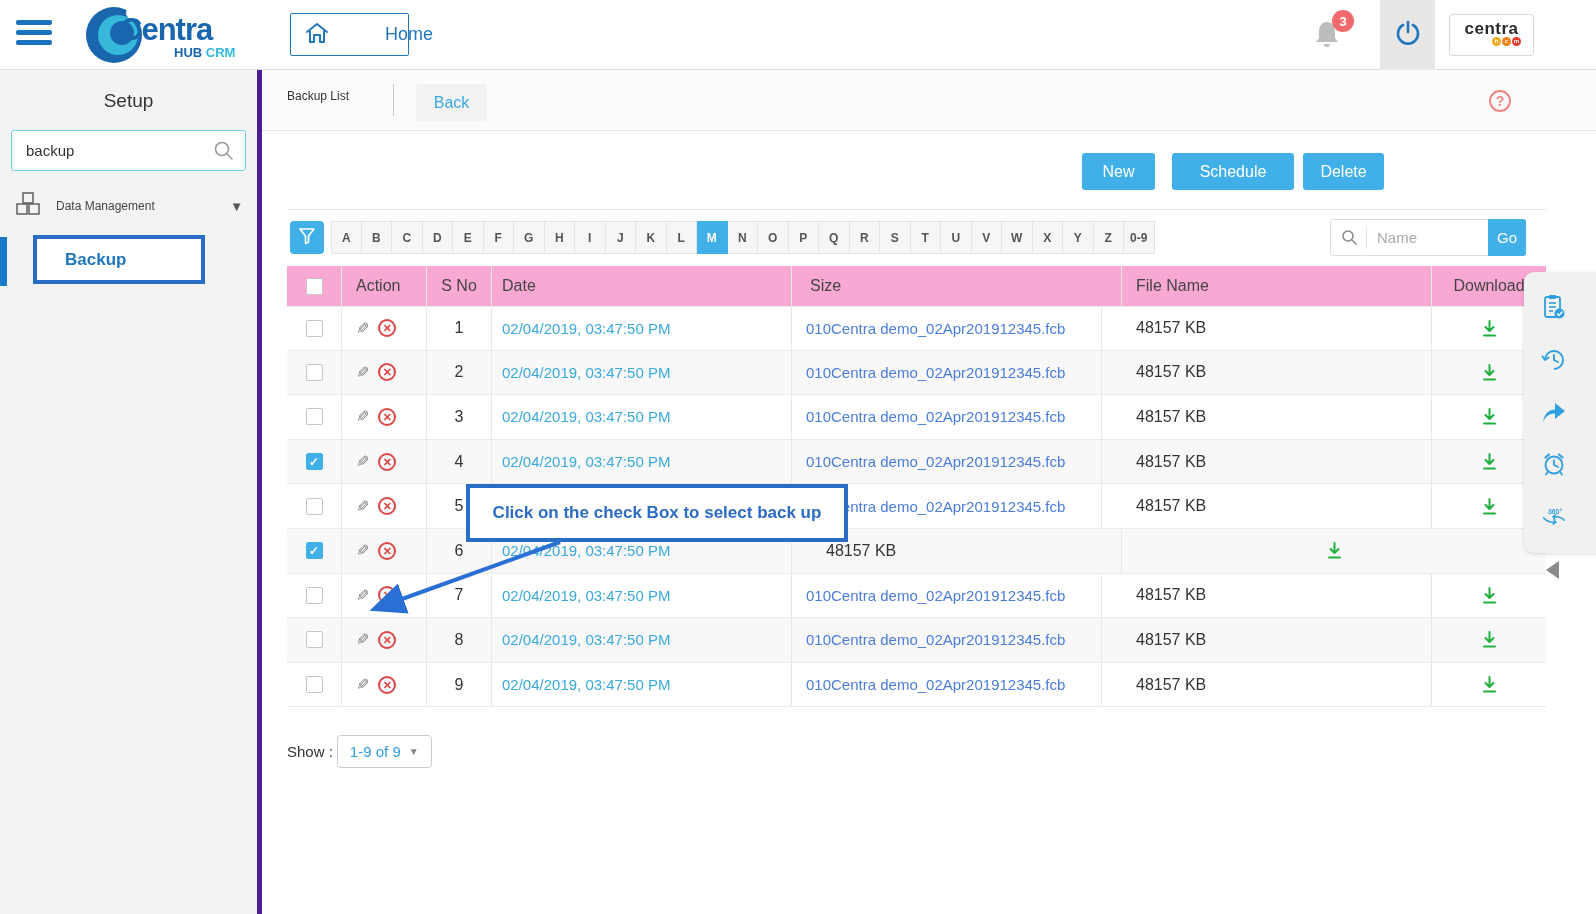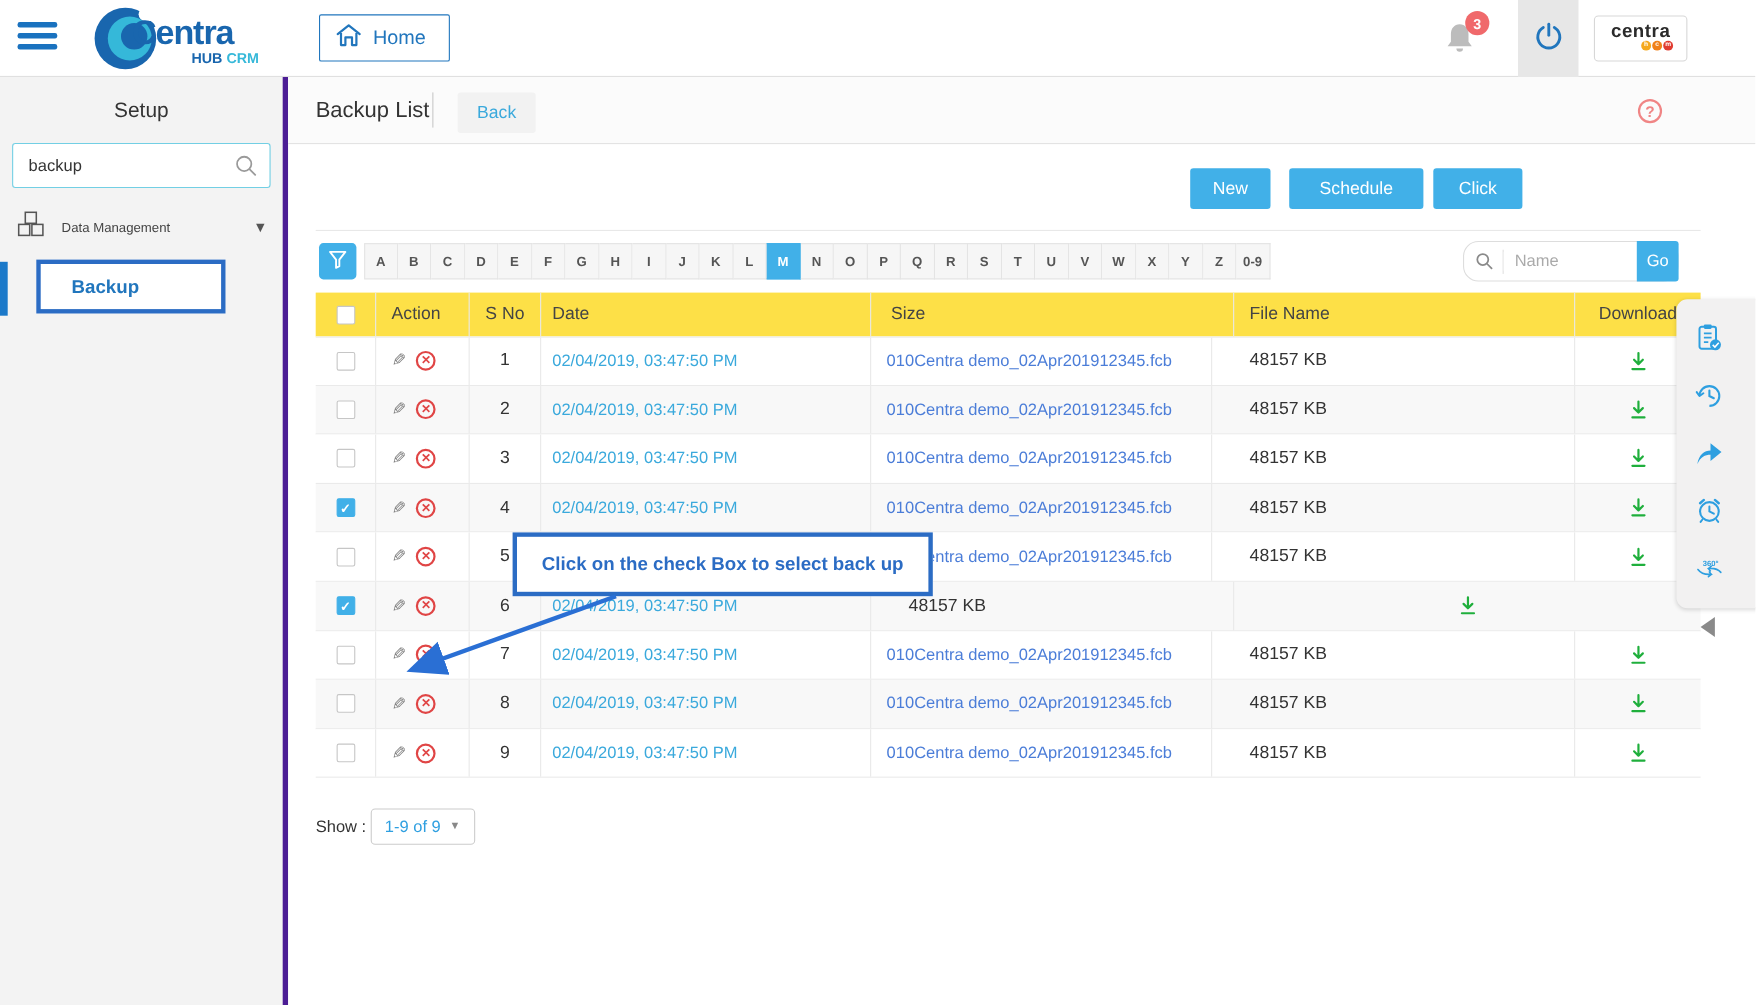--- a/index.html
+++ b/index.html
@@ -12,21 +12,21 @@
   .hamburger span { display:block; height:5px; background:#1a72bf; border-radius:2px; margin-bottom:5px; }
   .brand { position:absolute; left:86px; top:3px; width:150px; height:64px; }
   .brand .swirl { position:absolute; left:0; top:4px; width:56px; height:56px; border-radius:50%; background:#1966ae; }
   .brand .swirl-in { position:absolute; left:12px; top:12px; width:40px; height:40px; border-radius:50%; background:#35b8d9; }
   .brand .swirl-core { position:absolute; left:24px; top:18px; width:24px; height:24px; border-radius:50%; background:#1966ae; }
   .brand .cloud { position:absolute; left:40px; top:4px; width:18px; height:12px; border-radius:8px; background:#fff; }
   .brand .word { position:absolute; left:34px; top:9px; font-size:31px; font-weight:bold; color:#1966ae; letter-spacing:-1px; }
   .brand .sub { position:absolute; left:88px; top:42px; font-size:13px; font-weight:bold; }
   .brand .sub .hub { color:#1966ae; } .brand .sub .crm { color:#35b8d9; }
   .home-btn { position:absolute; left:290px; top:13px; width:119px; height:43px; border:1px solid #2176bd; background:#fff; border-radius:2px; display:flex; align-items:center; gap:10px; padding-left:14px; cursor:pointer; }
-  .home-btn .label { color:#2176bd; font-size:18px; }
+  .home-btn .label { color:#2176bd; font-size:18px;margin-left:46px; }
   .bell-wrap { position:absolute; left:1312px; top:18px; width:44px; height:40px; }
   .badge { position:absolute; left:20px; top:-8px; min-width:22px; height:22px; border-radius:11px; background:#f0696b; color:#fff; font-size:13px; display:flex; align-items:center; justify-content:center; font-weight:bold; }
   .power-btn { position:absolute; left:1380px; top:0; width:55px; height:70px; background:#e7e7e7; display:flex; align-items:center; justify-content:center; cursor:pointer; }
   .corner-logo { position:absolute; left:1449px; top:14px; width:85px; height:42px; background:#fff; border:1px solid #d7d7d7; border-radius:4px; text-align:center; padding-top:7px; }
   .corner-logo .txt { font-size:17px; font-weight:bold; color:#2b2b2b; letter-spacing:0.5px; line-height:14px; }
   .corner-logo .dots { display:flex; gap:1px; justify-content:flex-end; padding-right:12px; margin-top:1px; }
   .corner-logo .dot { width:9px; height:9px; border-radius:50%; color:#fff; font-size:6px; line-height:9px; font-weight:bold; text-align:center; }
 
   
   .sidebar { position:absolute; left:0; top:70px; width:262px; height:844px; background:#f3f3f3; border-right:5px solid #4c1d95; }
@@ -38,46 +38,46 @@
   .dm-row .label { font-size:12px; color:#444; flex:1; }
   .chev { color:#555; font-size:13px; }
   .backup-row { position:relative; height:49px; }
   .backup-bar { position:absolute; left:0; top:0; width:7px; height:49px; background:#1b79c9; }
   .backup-rect { position:absolute; left:33px; top:-2px; width:172px; height:49px; background:#fff; border:4px solid #2b6cc4; display:flex; align-items:center; padding-left:28px; cursor:pointer; }
   .backup-rect .label { color:#2176bd; font-size:17px; font-weight:bold; }
 
   
   .main { position:absolute; left:262px; top:70px; width:1334px; height:844px; background:#fff; }
   .page-band { position:relative; height:61px; background:#fbfbfb; border-bottom:1px solid #e3e3e3; }
-  .page-title { position:absolute; left:25px; top:19px; font-size:20px; color:#333; }
+  .page-title { position:absolute; left:25px; top:19px; font-size:12px; color:#333; }
   .vdiv { position:absolute; left:131px; top:14px; width:1px; height:32px; background:#c9c9c9; }
   .back-btn { position:absolute; left:154px; top:14px; width:71px; height:37px; background:#f2f2f2; border:none; border-radius:3px; color:#3aa9dc; font-size:16px; font-family:inherit; cursor:pointer; }
   .help-circ { position:absolute; left:1227px; top:20px; width:22px; height:22px; border:2px solid #f08585; border-radius:50%; color:#f08585; font-weight:bold; font-size:14px; text-align:center; line-height:19px; cursor:pointer; }
 
   .actions-row { position:relative; height:78px; }
   .btn-blue { position:absolute; top:22px; height:37px; background:#41b0e8; color:#fff; border:none; border-radius:3px; font-size:16px; font-family:inherit; cursor:pointer; }
   .btn-new { left:820px; width:73px; } .btn-schedule { left:910px; width:122px; } .btn-delete { left:1041px; width:81px; }
   .hline { margin:0 50px 0 25px; height:1px; background:#e8e8e8; }
 
   .filter-row { position:relative; height:56px; }
   .funnel-btn { position:absolute; left:28px; top:11px; width:34px; height:33px; background:#41b0e8; border:none; border-radius:4px; cursor:pointer; display:flex; align-items:center; justify-content:center; }
   .alphabet { position:absolute; left:69px; top:11px; display:flex; }
   .letter { min-width:30.5px; height:33px; background:#f6f6f6; border:1px solid #e4e4e4; border-left:none; display:flex; align-items:center; justify-content:center; font-size:12px; font-weight:bold; color:#555; cursor:pointer; padding:0 6px; }
   .letter:first-child { border-left:1px solid #e4e4e4; }
   .letter.active { background:#41b0e8; color:#fff; border-color:#41b0e8; }
-  .name-search { position:absolute; left:1068px; top:9px; width:196px; height:37px; background:#fff; border:1px solid #ddd; border-radius:14px; display:flex; align-items:center; }
+  .name-search { position:absolute; left:1068px; top:9px; width:196px; height:37px; background:#fff; border:1px solid #ddd; border-radius:3px; display:flex; align-items:center; }
   .name-search .mag2 { padding:0 8px 0 10px; border-right:1px solid #e0e0e0; height:22px; display:flex; align-items:center; }
   .name-search input { flex:1; width:90px; border:none; outline:none; font-size:15px; color:#444; padding-left:10px; font-family:inherit; }
   .name-search input::placeholder { color:#aaa; }
   .go-btn { width:38px; height:37px; margin:-1px; background:#41b0e8; color:#fff; border:none; border-radius:0 3px 3px 0; font-size:15px; font-family:inherit; cursor:pointer; }
 
   
   .tbl { margin-left:25px; width:1259px; }
   .trow { display:flex; }
-  .thead { height:40px; background:#fde047; }
+  .thead { height:40px; background:#f9a8d4; }
   .thead .cell { font-size:16px; color:#444; }
   .cell { display:flex; align-items:center; padding-left:14px; border-right:1px solid #e8e8e8; }
   .cell:last-child { border-right:none; }
   .col-check { width:55px; justify-content:center; padding-left:0; }
   .col-action { width:85px; gap:9px; }
   .col-sno { width:65px; justify-content:center; padding-left:0; }
   .col-date { width:300px; padding-left:10px; }
   .col-file { width:310px; }
   .col-size { width:330px; padding-left:34px; }
   .col-dl { flex:1; justify-content:center; padding-left:0; }
@@ -201,21 +201,21 @@
     <div class="page-band">
       <span class="page-title">Backup List</span>
       <span class="vdiv"></span>
       <button class="back-btn">Back</button>
       <div class="help-circ">?</div>
     </div>
 
     <div class="actions-row">
       <button class="btn-blue btn-new">New</button>
       <button class="btn-blue btn-schedule">Schedule</button>
-      <button class="btn-blue btn-delete">Click</button>
+      <button class="btn-blue btn-delete">Delete</button>
     </div>
     <div class="hline"></div>
 
     <div class="filter-row">
       <button class="funnel-btn">
         <span>
           <svg width="18" height="18" viewBox="0 0 18 18">
               <path d="M2 2 L16 2 L10.5 9 L10.5 15 L7.5 16.5 L7.5 9 Z" fill="none" stroke="#fff" stroke-width="1.7" stroke-linejoin="round"></path>
             </svg>
         </span>

